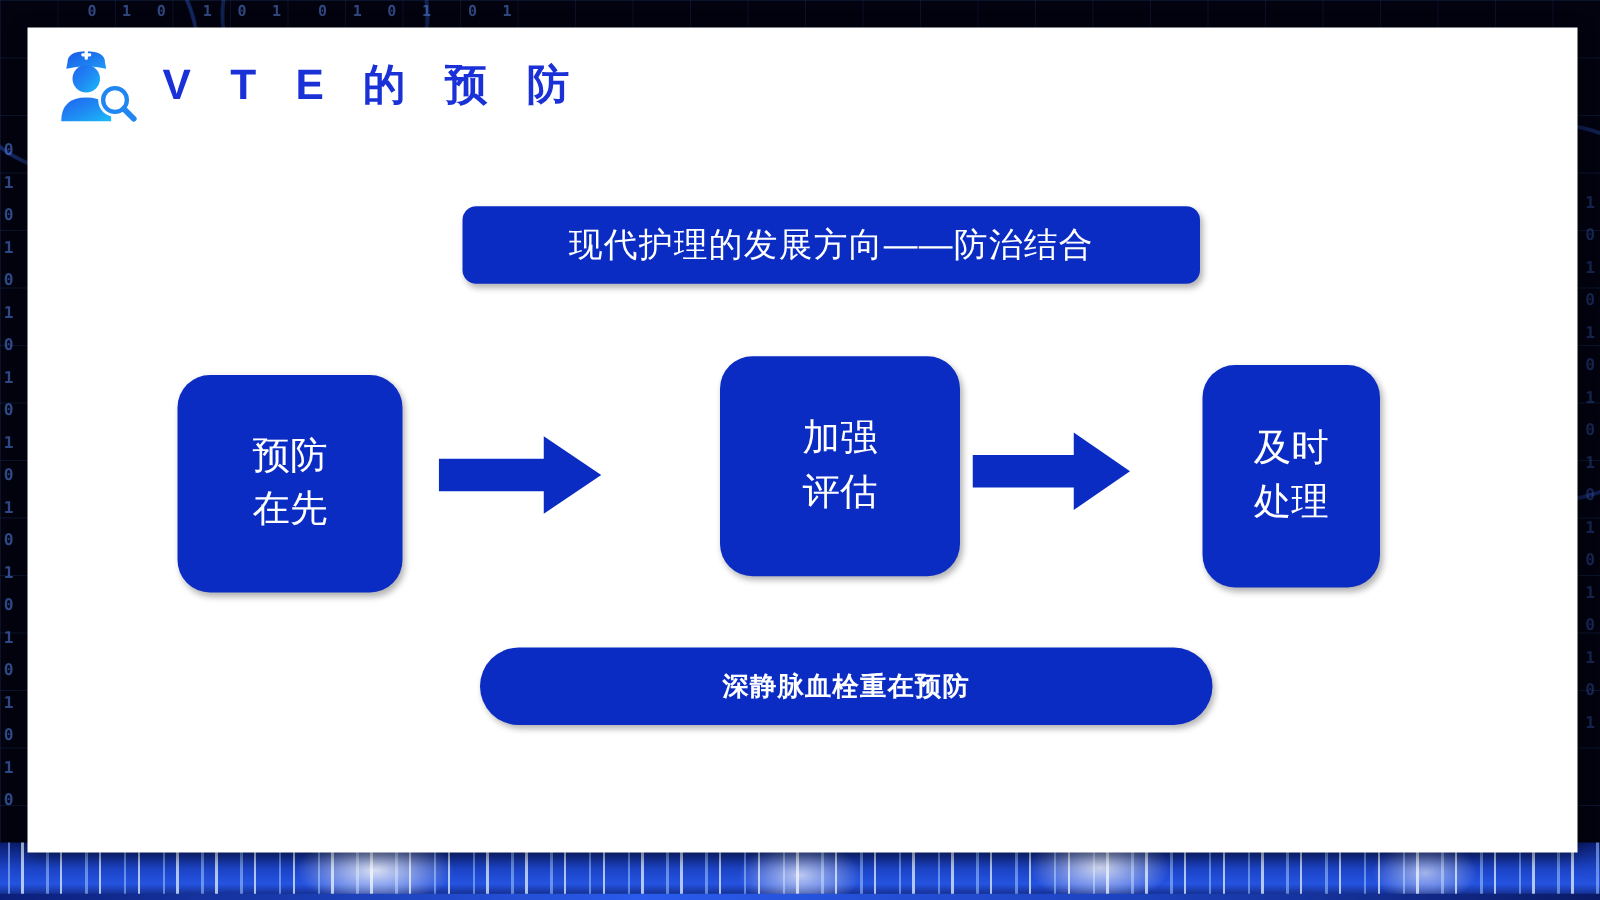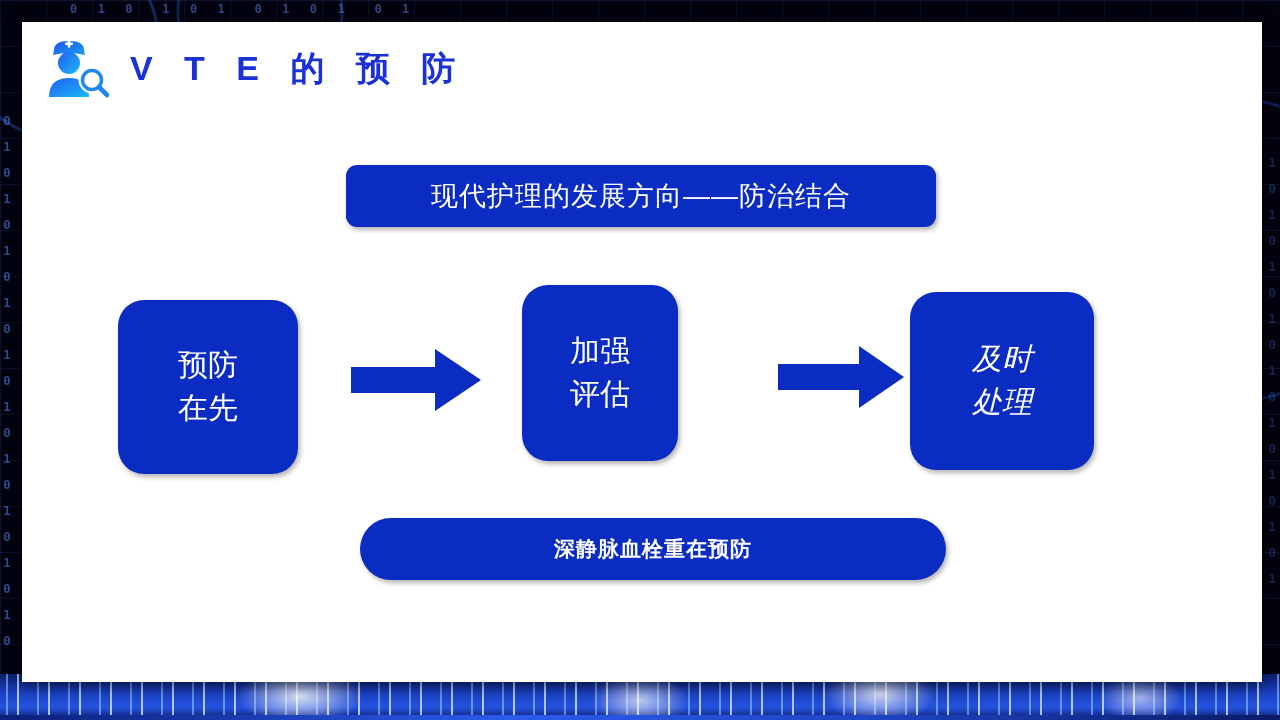--- a/index.html
+++ b/index.html
@@ -125,20 +125,21 @@
 
   
   .blue {
     background: #0b2cc3;
     color: #ffffff;
     box-shadow: 2px 3px 5px rgba(0,0,0,0.30);
     display: flex;
     align-items: center;
     justify-content: center;
     text-align: right;
+    margin-left: 24px;
   }
 
   
   #top-banner {
     position: absolute;
     left: 324px; top: 143px;
     width: 590px; height: 62px;
     border-radius: 11px;
     font-size: 27px;
     font-weight: 400;
@@ -148,22 +149,22 @@
   
   .step-box {
     position: absolute;
     border-radius: 26px;
     font-size: 30px;
     font-weight: 400;
     line-height: 1.42;
     white-space: pre-line;
   }
   #step-1 { left: 96px;  top: 278px; width: 180px; height: 174px; }
-  #step-2 { left: 500px; top: 263px; width: 156px; height: 176px; }
-  #step-3 { left: 888px; top: 270px; width: 184px; height: 178px; font-style: italic; }
+  #step-2 { left: 530px; top: 263px; width: 192px; height: 176px; }
+  #step-3 { left: 916px; top: 270px; width: 142px; height: 178px; }
 
   
   .arrow { position: absolute; }
   #arrow-1 { left: 329px; top: 325px; width: 130px; height: 66px; }
   #arrow-2 { left: 756px; top: 322px; width: 126px; height: 66px; }
 
   
   #bottom-banner {
     position: absolute;
     left: 338px; top: 496px;

